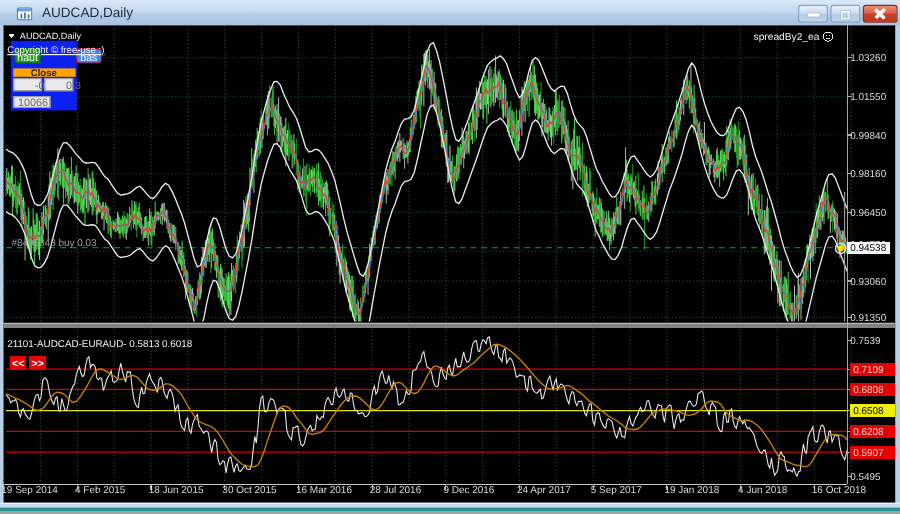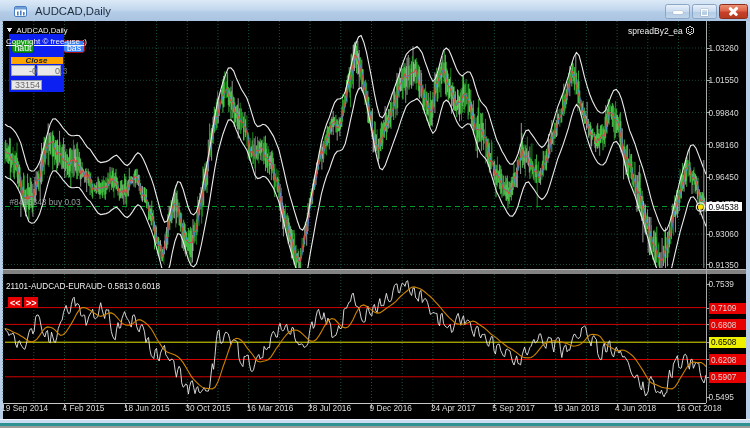--- a/index.html
+++ b/index.html
@@ -18,21 +18,21 @@
 #bmin::after { content:""; position:absolute; left:6.5px; top:6px; width:10px; height:3px; background:#fff; border-radius:1px; box-shadow:0 0 1px #667; }
 #bmax::after { content:""; position:absolute; left:8.5px; top:4px; width:5px; height:5px; border:1.6px solid #fff; box-shadow:0 0 1px #667; }
 #bclose::before, #bclose::after { content:""; position:absolute; left:8.5px; top:5.8px; width:10.5px; height:2.5px; background:#fff; border-radius:1px; }
 #bclose::before { transform:rotate(45deg); }
 #bclose::after { transform:rotate(-45deg); }
 #icon { position:absolute; left:14px; top:5.5px; width:13px; height:11px; }
 #panel { position:absolute; left:9px; top:34px; width:55px; height:58px; background:#0d20f2; z-index:5; }
 .pbtn { position:absolute; top:6px; width:22px; height:13px; border-radius:3px; color:#fff; font-size:8.8px; text-align:center; line-height:15px; }
 #bhaut { left:3px; background:#179b17; border:1px solid #0c6b0c; }
 #bbas { left:27px; background:#3b82f6; border:1px solid #a00812;margin-left:27px; }
-#pclose { position:absolute; left:1.5px; top:22.5px; width:52px; height:7px; background:#ffa400; color:#222; font-size:8px; font-weight:bold; text-align:center; line-height:7px;font-style:italic; }
+#pclose { position:absolute; left:1.5px; top:22.5px; width:52px; height:7px; background:#ffa400; color:#222; font-size:8px; font-weight:bold; text-align:center; line-height:7px; }
 .pin { position:absolute; top:31px; width:24px; height:11px; background:#e9e9e9; border:1px solid #9aa0a8; color:#6a6a6a; font-size:9px; line-height:10px; padding-left:17px; }
 #pin1 { left:2px; }
 #pin2 { left:28px; }
 #pin3 { position:absolute; left:2px; top:46px; width:31px; height:10px; background:#e9e9e9; border:1px solid #9aa0a8; color:#6a6a6a; font-size:9px; line-height:9px; padding-left:3px; }
 #copyr { position:absolute; left:6px; top:36.5px; font-size:8px; color:#f2f2f2; z-index:6; white-space:nowrap;text-decoration:underline; }
 </style></head>
 <body>
 <div id="win">
   <div id="client"></div>
   <svg width="750" height="428" viewBox="0 0 750 428" shape-rendering="crispEdges" style="position:absolute;left:0;top:0">
@@ -142,18 +142,18 @@
     <div class="wbtn" id="bmin"></div>
     <div class="wbtn" id="bmax"></div>
     <div class="wbtn" id="bclose"></div>
   </div>
   <div id="panel">
     <div class="pbtn" id="bhaut">haut</div>
     <div class="pbtn" id="bbas">bas</div>
     <div id="pclose">Close</div>
     <div class="pin" id="pin1">-0.2</div>
     <div class="pin" id="pin2">0.3</div>
-    <div id="pin3">33154</div>
+    <div id="pin3">10066</div>
   </div>
   <div id="copyr">Copyright © free-use :)</div>
   <div id="botstrip1"></div>
   <div id="botstrip2"></div>
   <div id="botstrip3"></div>
 </div>
 </body></html>

